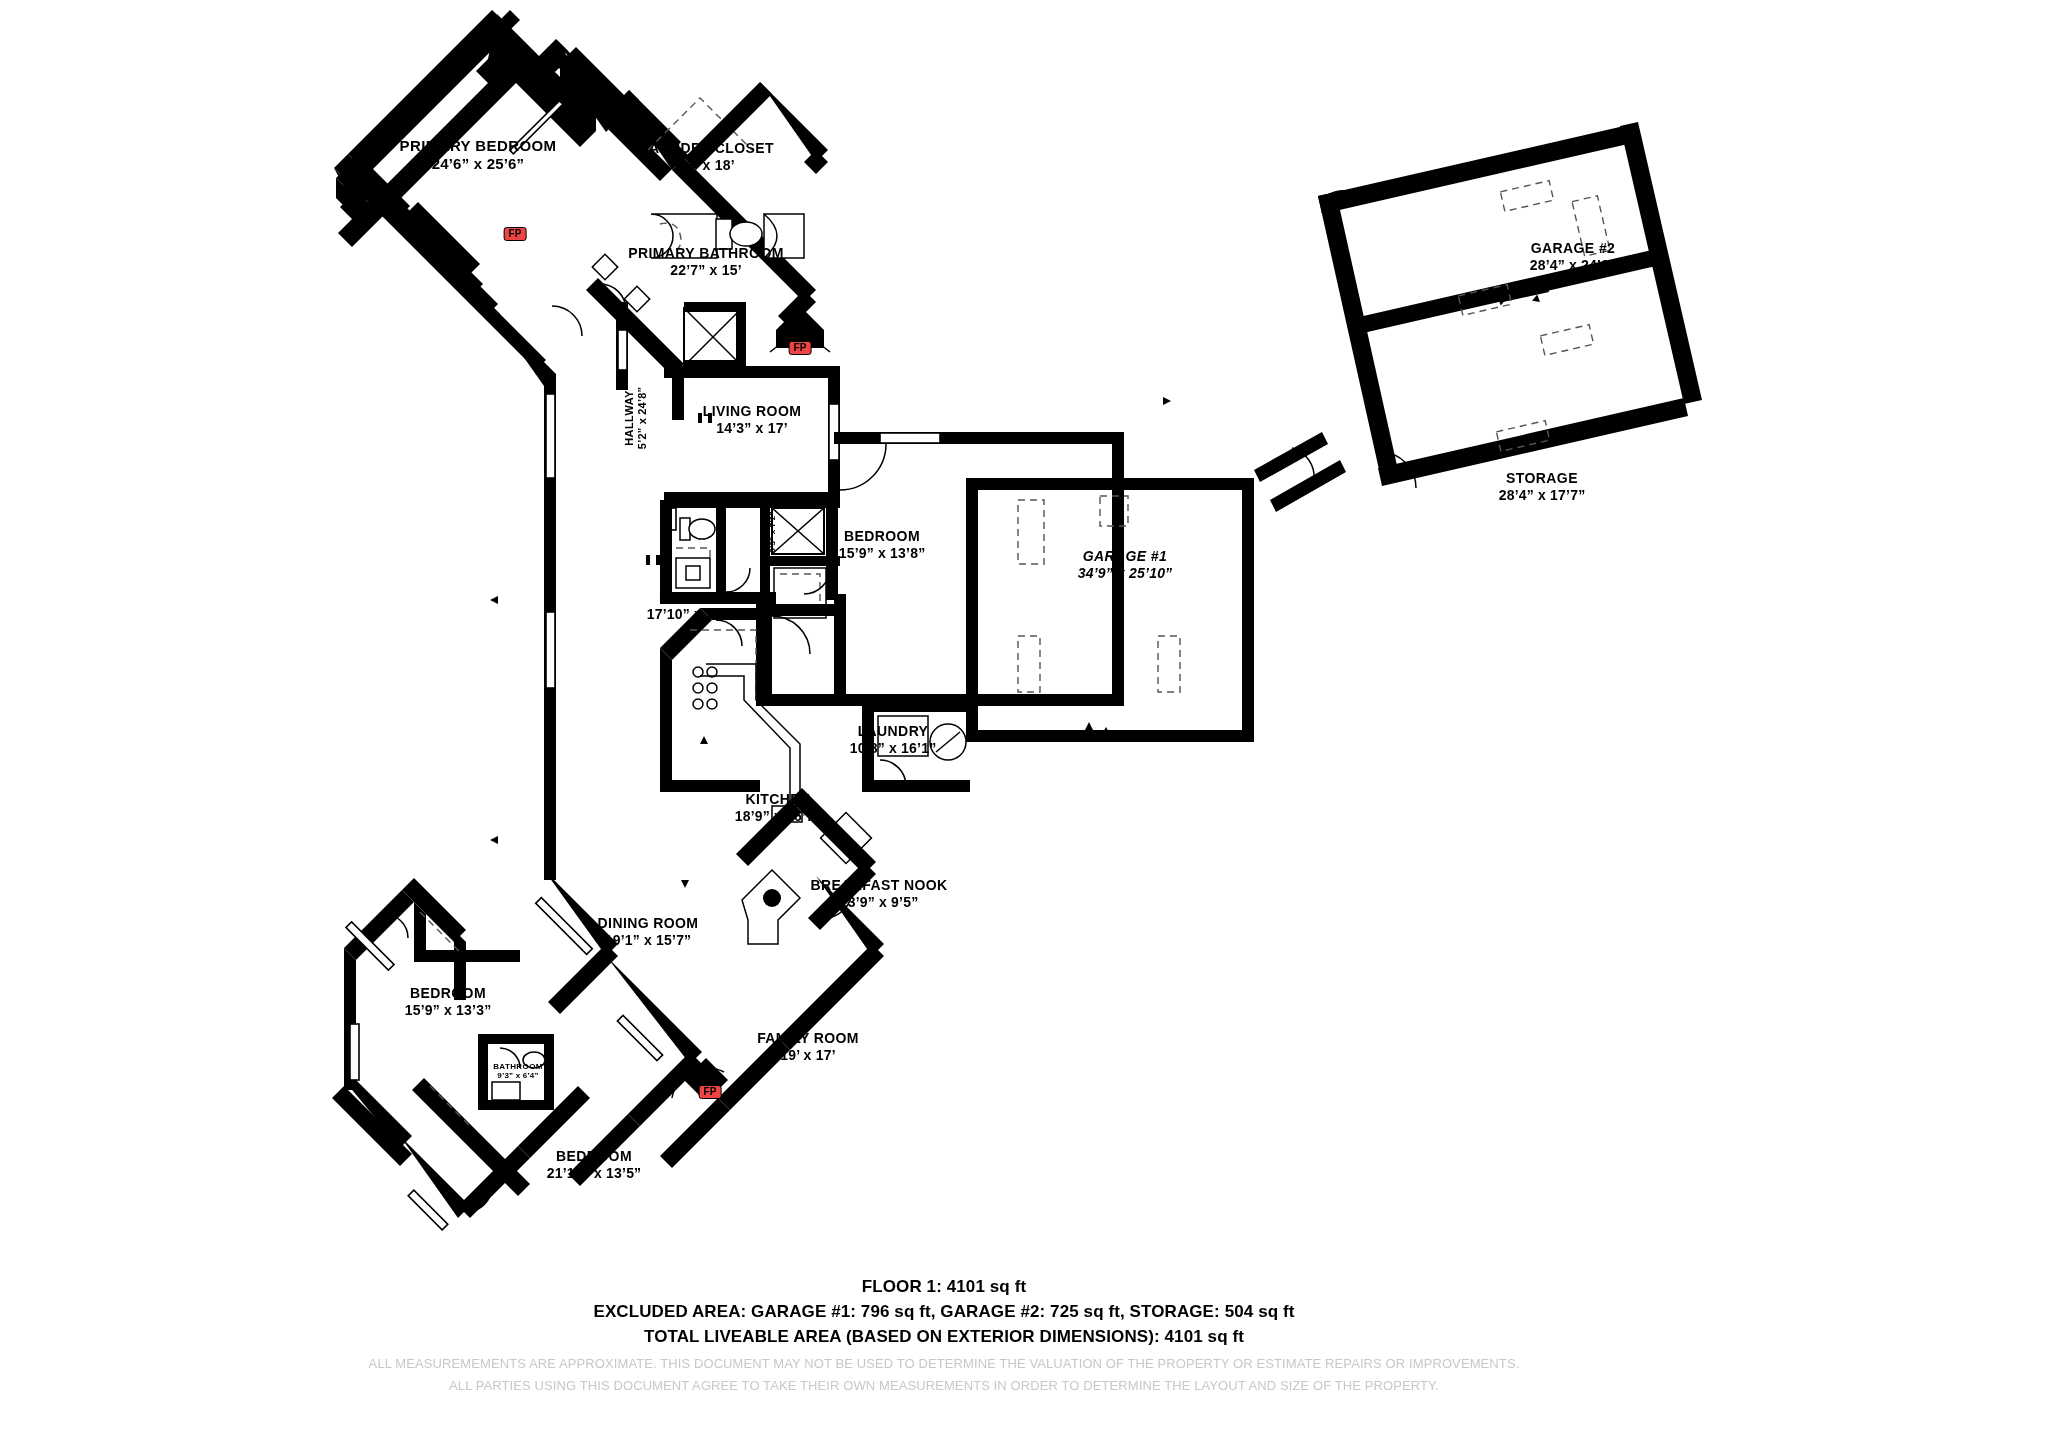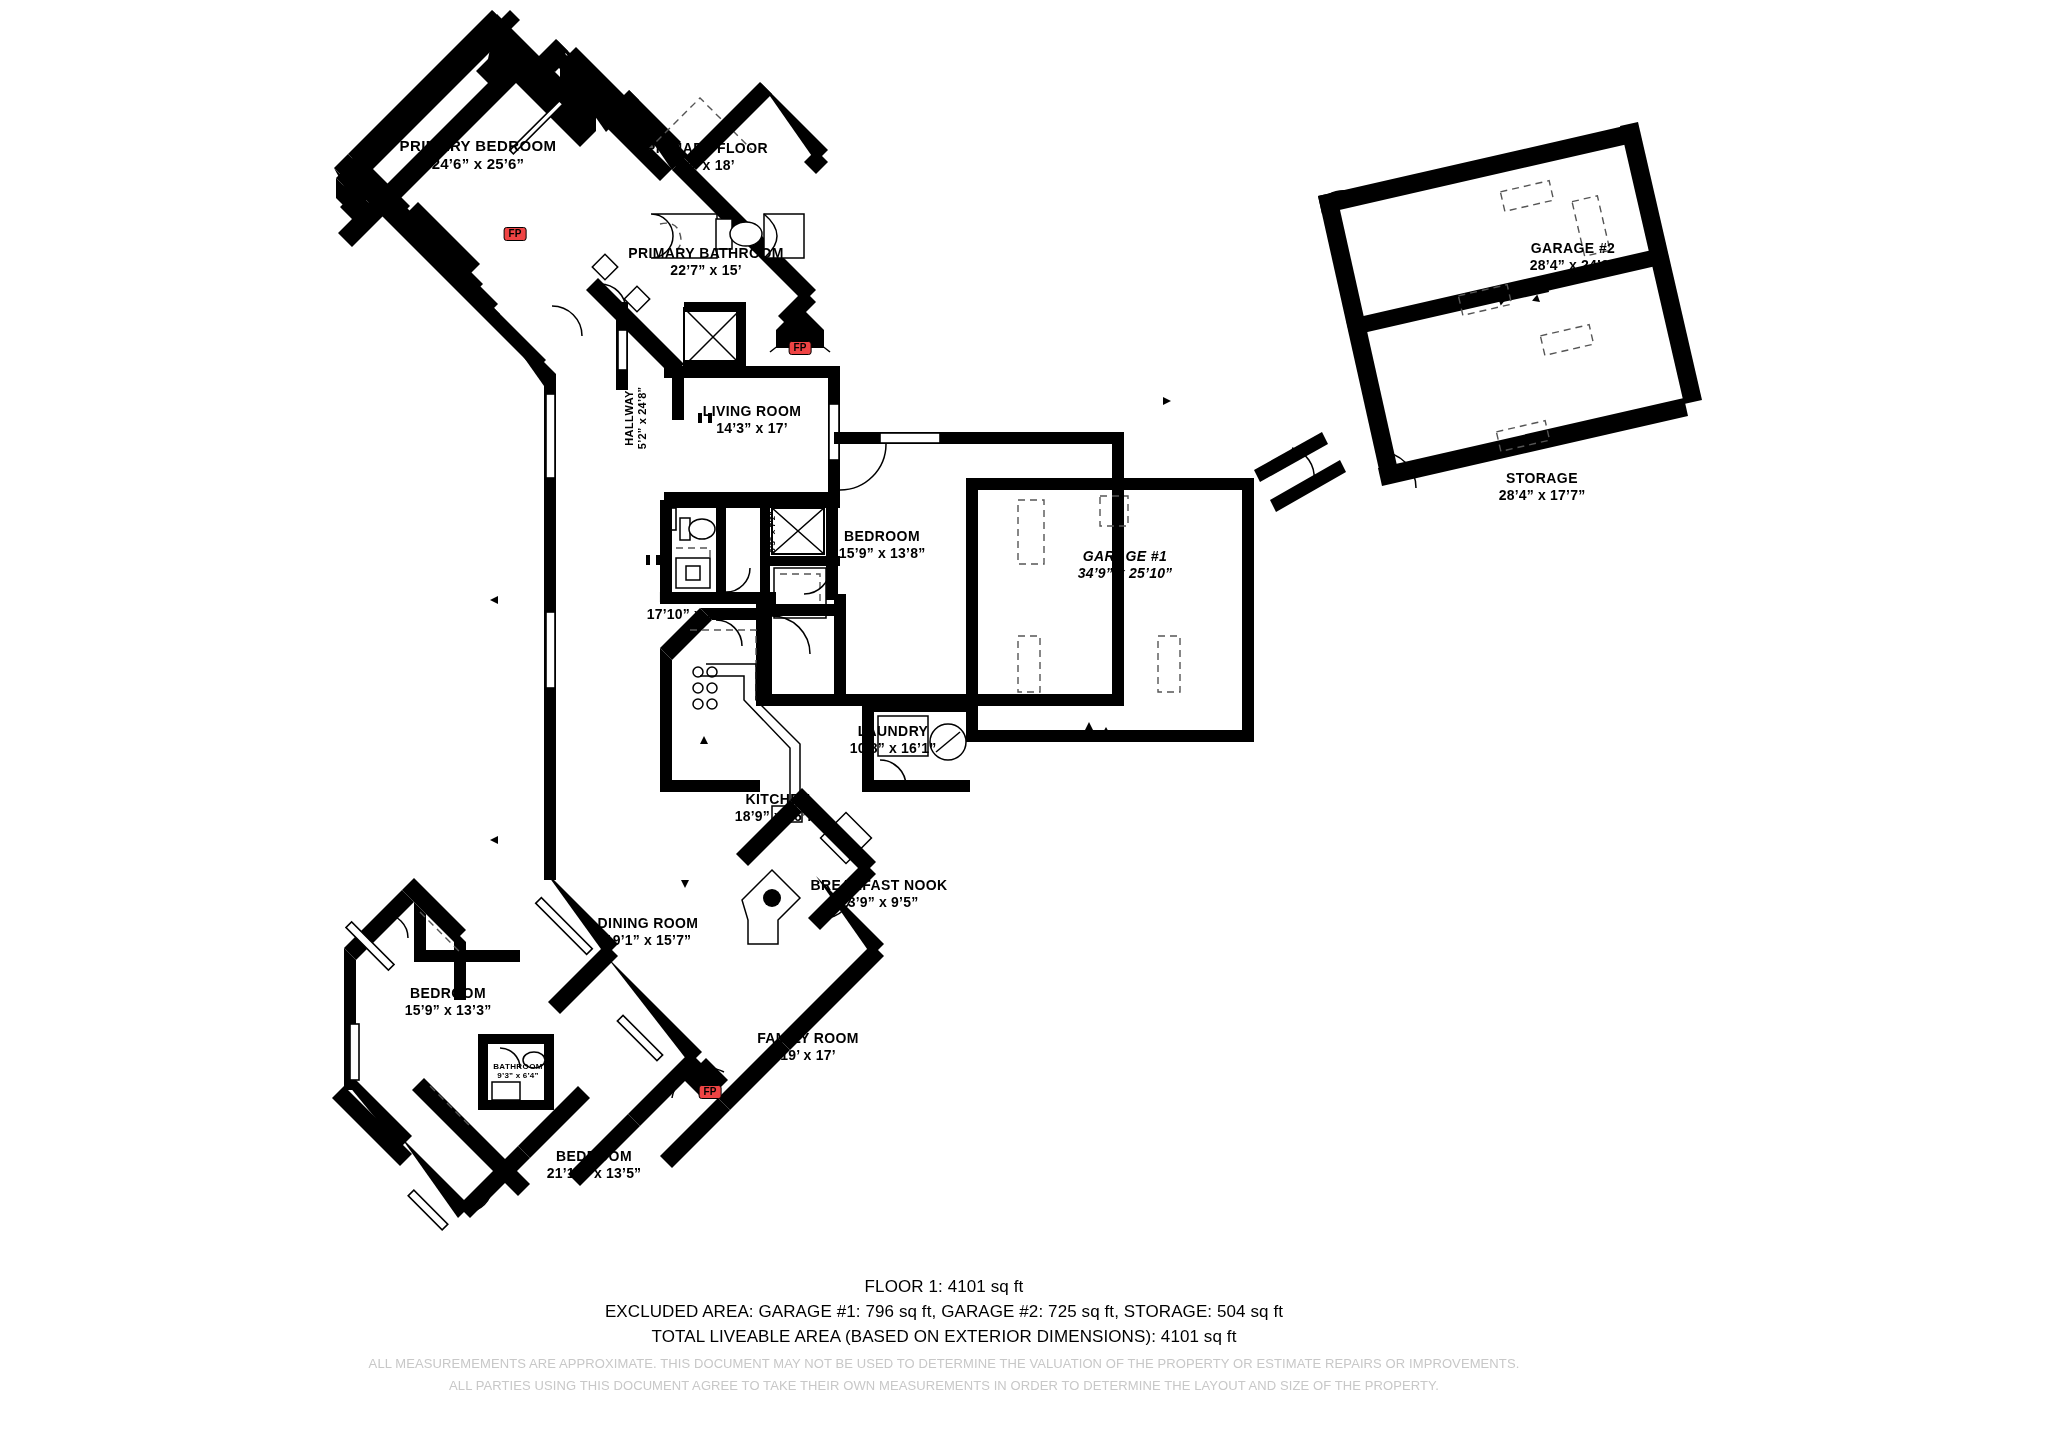--- a/index.html
+++ b/index.html
@@ -18,21 +18,21 @@
   .sz-sm .rname{font-size:11px;}
   .sz-sm .rdim{font-size:11px;}
   .sz-xs .rname{font-size:8px;}
   .sz-xs .rdim{font-size:8px;}
 
   .rot-90{transform:translate(-50%,-50%) rotate(-90deg);}
   .noRot{transform:translate(-50%,-50%);}
 
   #footer{position:absolute;left:0;right:0;top:1272px;text-align:center;}
   #addr{font-size:30px;font-weight:400;letter-spacing:.2px;color:#000;}
-  .fline{font-size:17px;font-weight:400;color:#000;margin-top:5px;letter-spacing:.1px;}
+  .fline{font-size:17px;font-weight:700;color:#000;margin-top:5px;letter-spacing:.1px;}
   .disc{font-size:13px;color:#c8c8c8;letter-spacing:.1px;margin-top:7px;line-height:1.5;}
 
   .fpbadge{position:absolute;transform:translate(-50%,-50%);font-size:10px;font-weight:700;
            background:#ef4444;border:1.6px solid #000;border-radius:3px;padding:1px 4px;line-height:1;}
 </style>
 </head>
 <body>
 
 <div id="stage">
 
@@ -392,21 +392,21 @@
       <path d="M490,840 l8,-4 l0,8 z"></path>
       <path d="M689,880 l-4,8 l-4,-8 z"></path>
     </g>
   </svg>
 
   <div class="rlabel sz-lg noRot" style="left:478px;top:155px;">
     <div class="rname">PRIMARY BEDROOM</div>
     <div class="rdim">24’6” x 25’6”</div>
   </div>
   <div class="rlabel sz-md noRot" style="left:707px;top:157px;">
-    <div class="rname">PRIMARY FLOOR</div>
+    <div class="rname">LAUNDRY CLOSET</div>
     <div class="rdim">13’ x 18’</div>
   </div>
   <div class="rlabel sz-md noRot" style="left:706px;top:262px;">
     <div class="rname">PRIMARY BATHROOM</div>
     <div class="rdim">22’7” x 15’</div>
   </div>
   <div class="rlabel sz-sm rot-90" style="left:636px;top:418px;">
     <div class="rname">HALLWAY</div>
     <div class="rdim">5’2” x 24’8”</div>
   </div>

